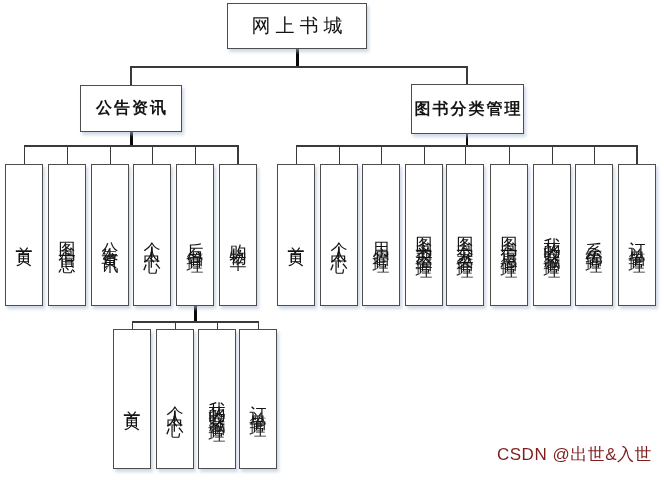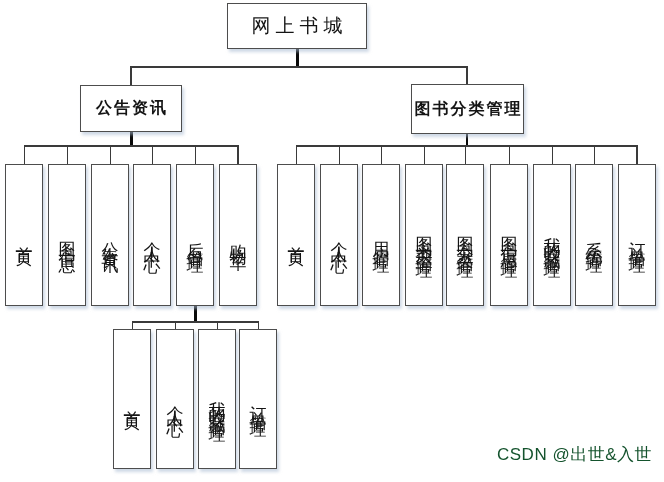--- a/index.html
+++ b/index.html
@@ -20,21 +20,21 @@
     font-family:"Liberation Sans",sans-serif;font-weight:bold;
     font-size:16px;letter-spacing:2px;padding-left:2px;
   }
   .leaf .vtext{
     writing-mode:vertical-rl;text-orientation:upright;
     font-size:17px;line-height:1;letter-spacing:5px;margin-bottom:-5px;
   }
   .watermark{
     position:absolute;top:443px;right:12px;
     font-family:"Liberation Sans",sans-serif;
-    font-size:17px;color:#14532d;letter-spacing:.5px;white-space:nowrap;
+    font-size:17px;color:#7f1d1d;letter-spacing:.5px;white-space:nowrap;
   }
 </style>
 </head>
 <body>
 
 <div class="canvas">
 
   <div class="line riser" style="left:296px;top:49px;width:2.5px;height:18px;"></div>
   <div class="line" style="left:130px;top:66px;width:337.5px;height:1.8px;"></div>
   <div class="line" style="left:130px;top:67px;width:1.8px;height:18px;"></div>

